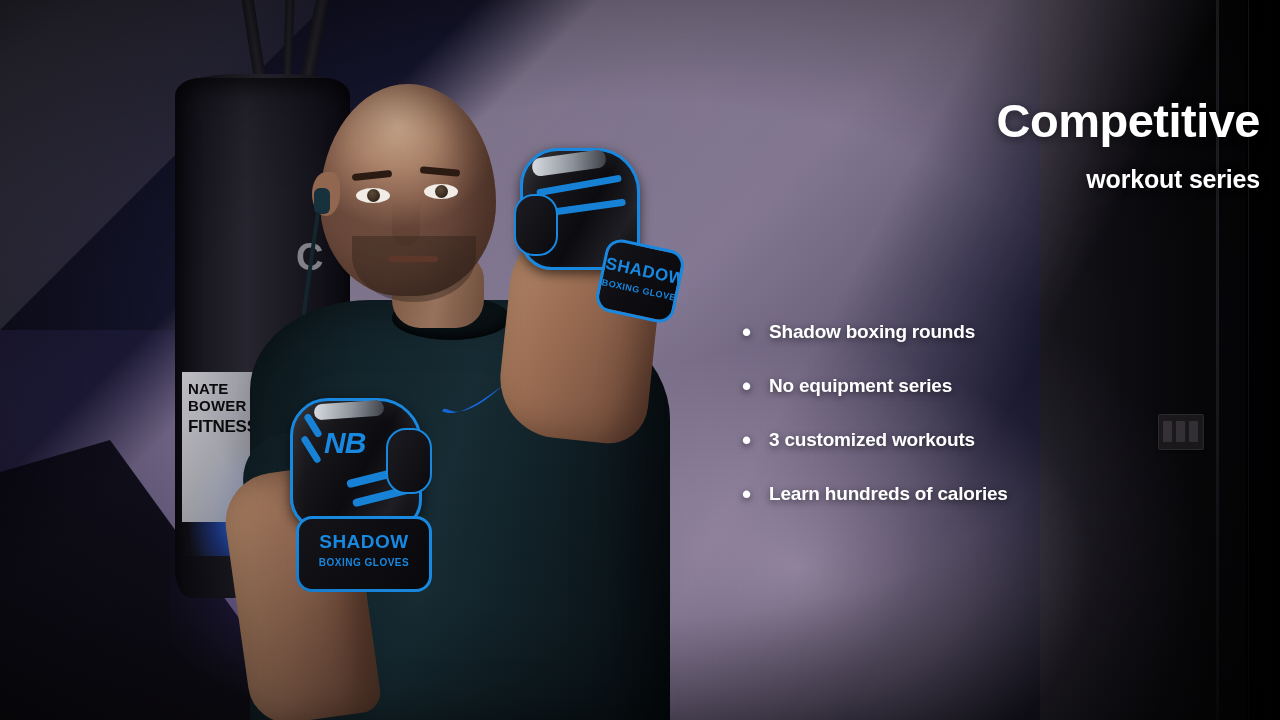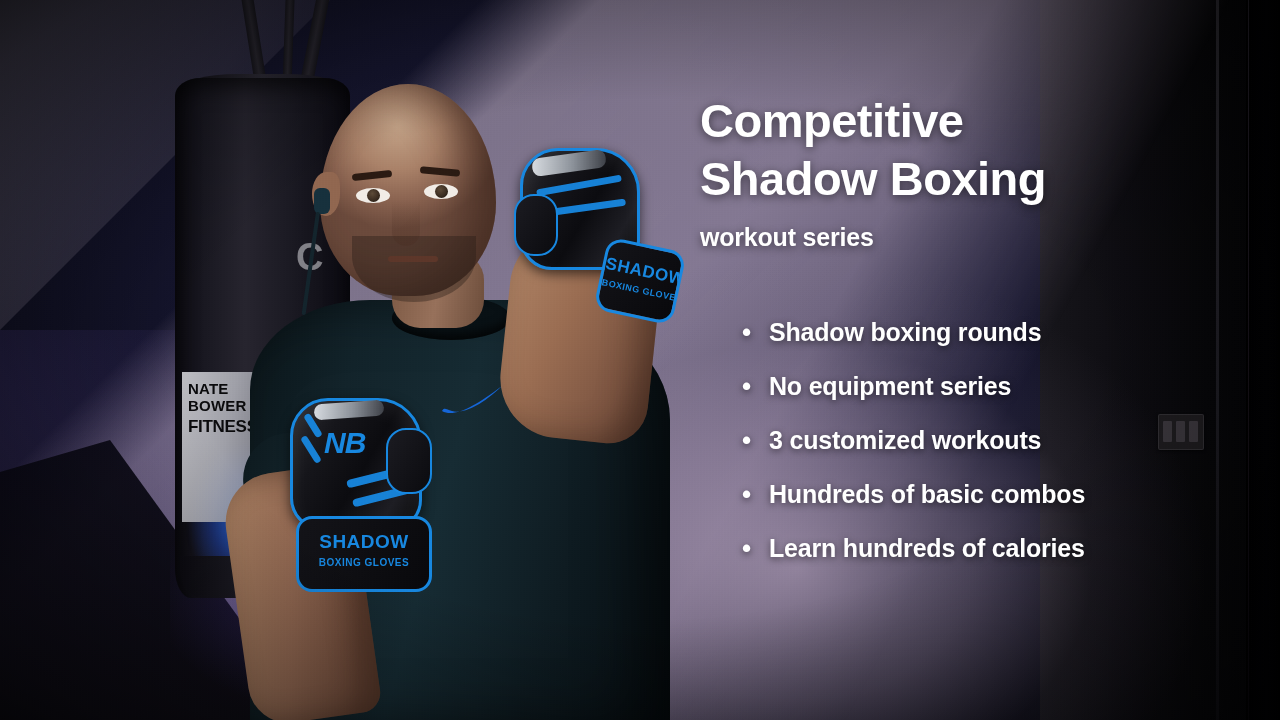--- a/index.html
+++ b/index.html
@@ -378,21 +378,21 @@
   #glove-lower .thumb { left: 96px; top: 30px; width: 42px; height: 62px; }
   #glove-lower .cuff { left: 6px; top: 118px; width: 130px; height: 70px; }
   #glove-lower .cuff span.t1 { top: 12px; font-size: 19px; }
   #glove-lower .cuff span.t2 { top: 38px; font-size: 10px; }
 
   
   .title-block {
     position: absolute;
     left: 700px; top: 92px;
     width: 560px;
-    text-align: left;
+    text-align: right;
   }
   .title-line {
     color: #ffffff;
     font-weight: 700;
     font-size: 47px;
     line-height: 58px;
     letter-spacing: -.5px;
     text-shadow: 0 2px 10px rgba(0,0,0,.55);
   }
   .subtitle {
@@ -409,21 +409,21 @@
     position: absolute;
     left: 742px; top: 305px;
     list-style: none;
     margin: 0;
     padding: 0;
   }
   .bullets li {
     position: relative;
     color: #ffffff;
     font-weight: 700;
-    font-size: 25px;
+    font-size: 19px;
     line-height: 54px;
     padding-left: 27px;
     white-space: nowrap;
     letter-spacing: -.2px;
     text-shadow: 0 2px 7px rgba(0,0,0,.55);
   }
   .bullets li::before {
     content: "\2022";
     position: absolute;
     left: 0;
@@ -526,25 +526,23 @@
         <span class="t2">BOXING GLOVES</span>
       </div>
     </div>
   </div>
 
   <div class="layer grain"></div>
   <div class="layer vignette"></div>
 
   <div class="title-block">
     <div class="title-line">Competitive</div>
-    <div class="title-line">Shadow Boxing</div>
     <div class="subtitle">workout series</div>
   </div>
 
   <ul class="bullets">
     <li>Shadow boxing rounds</li>
     <li>No equipment series</li>
     <li>3 customized workouts</li>
-    <li>Hundreds of basic combos</li>
     <li>Learn hundreds of calories</li>
   </ul>
 
 </div>
 
 </body></html>

